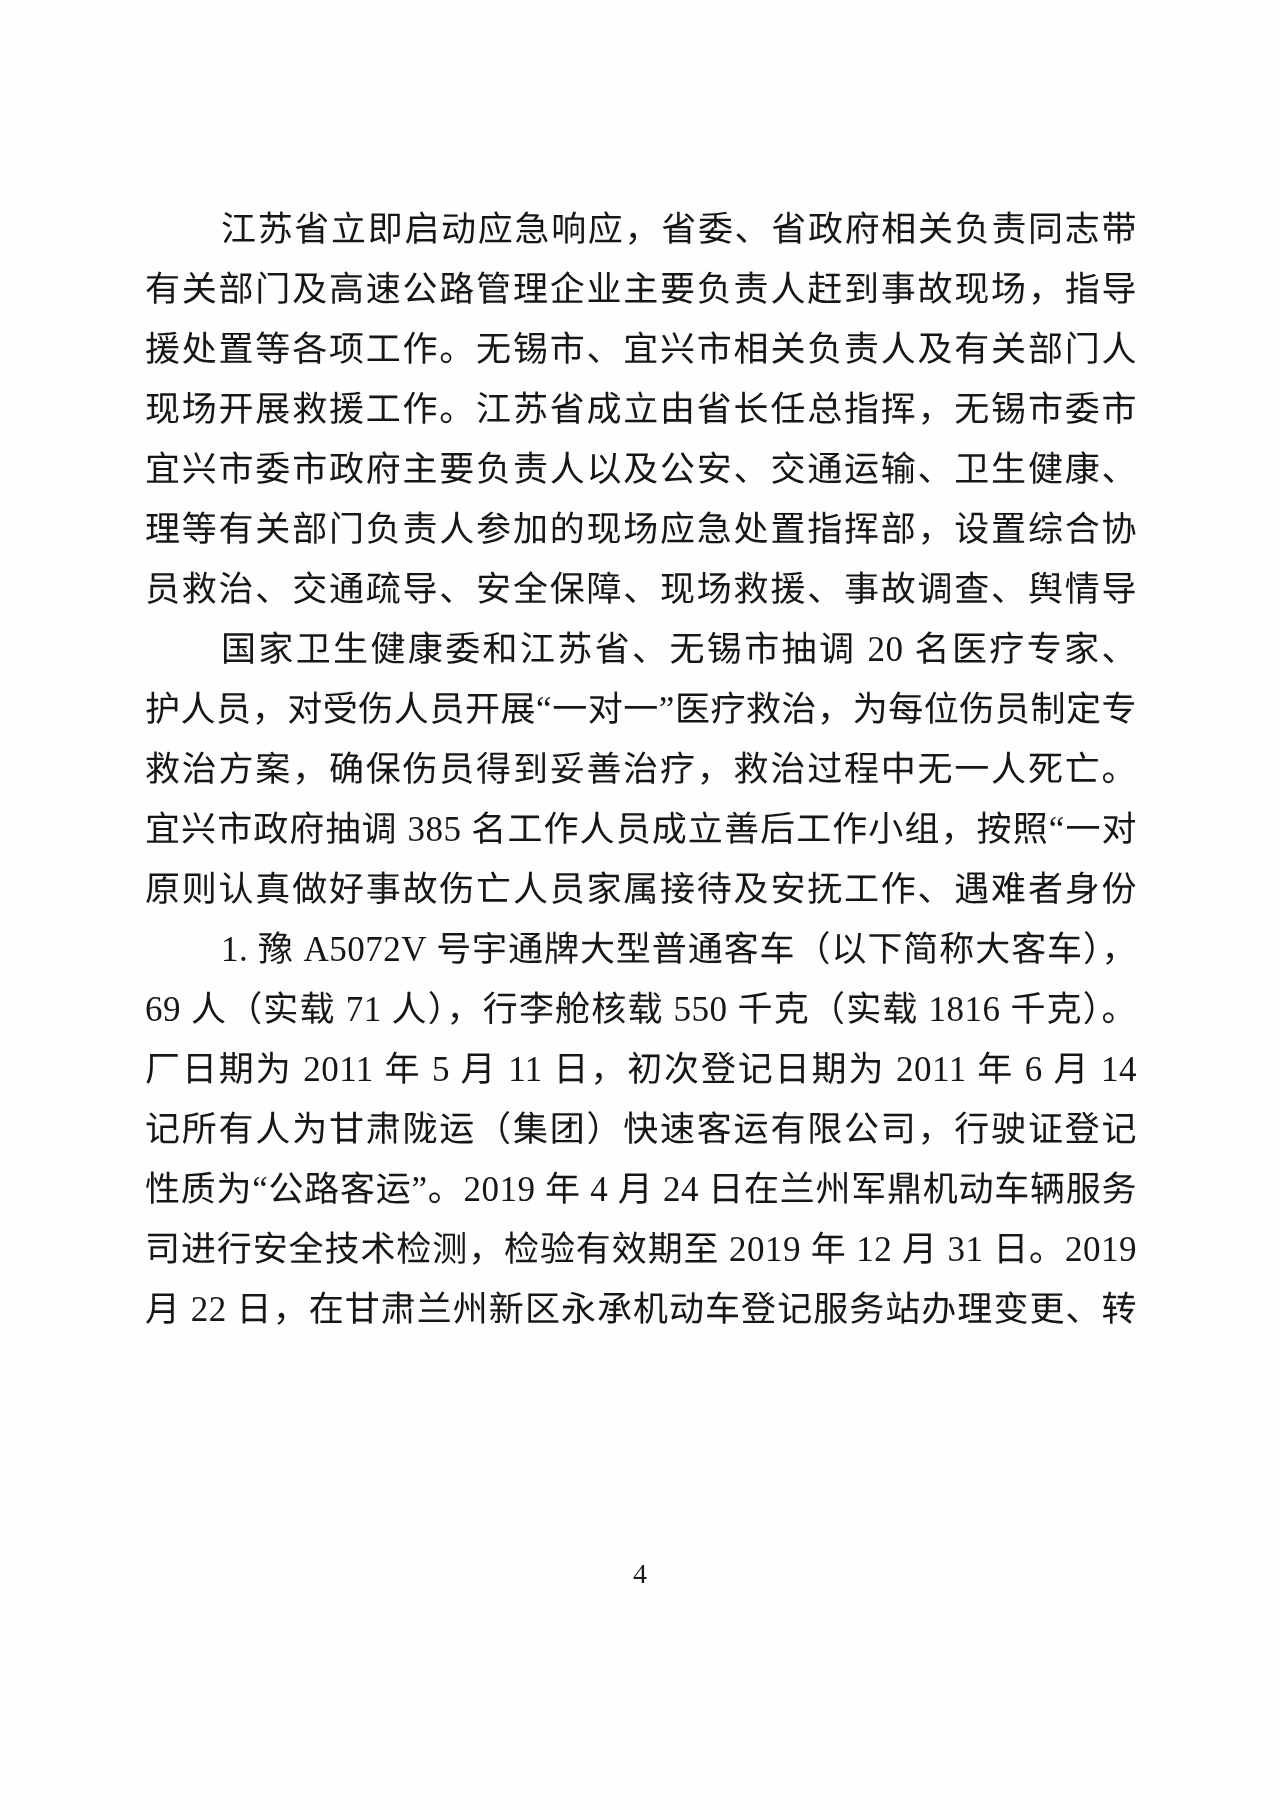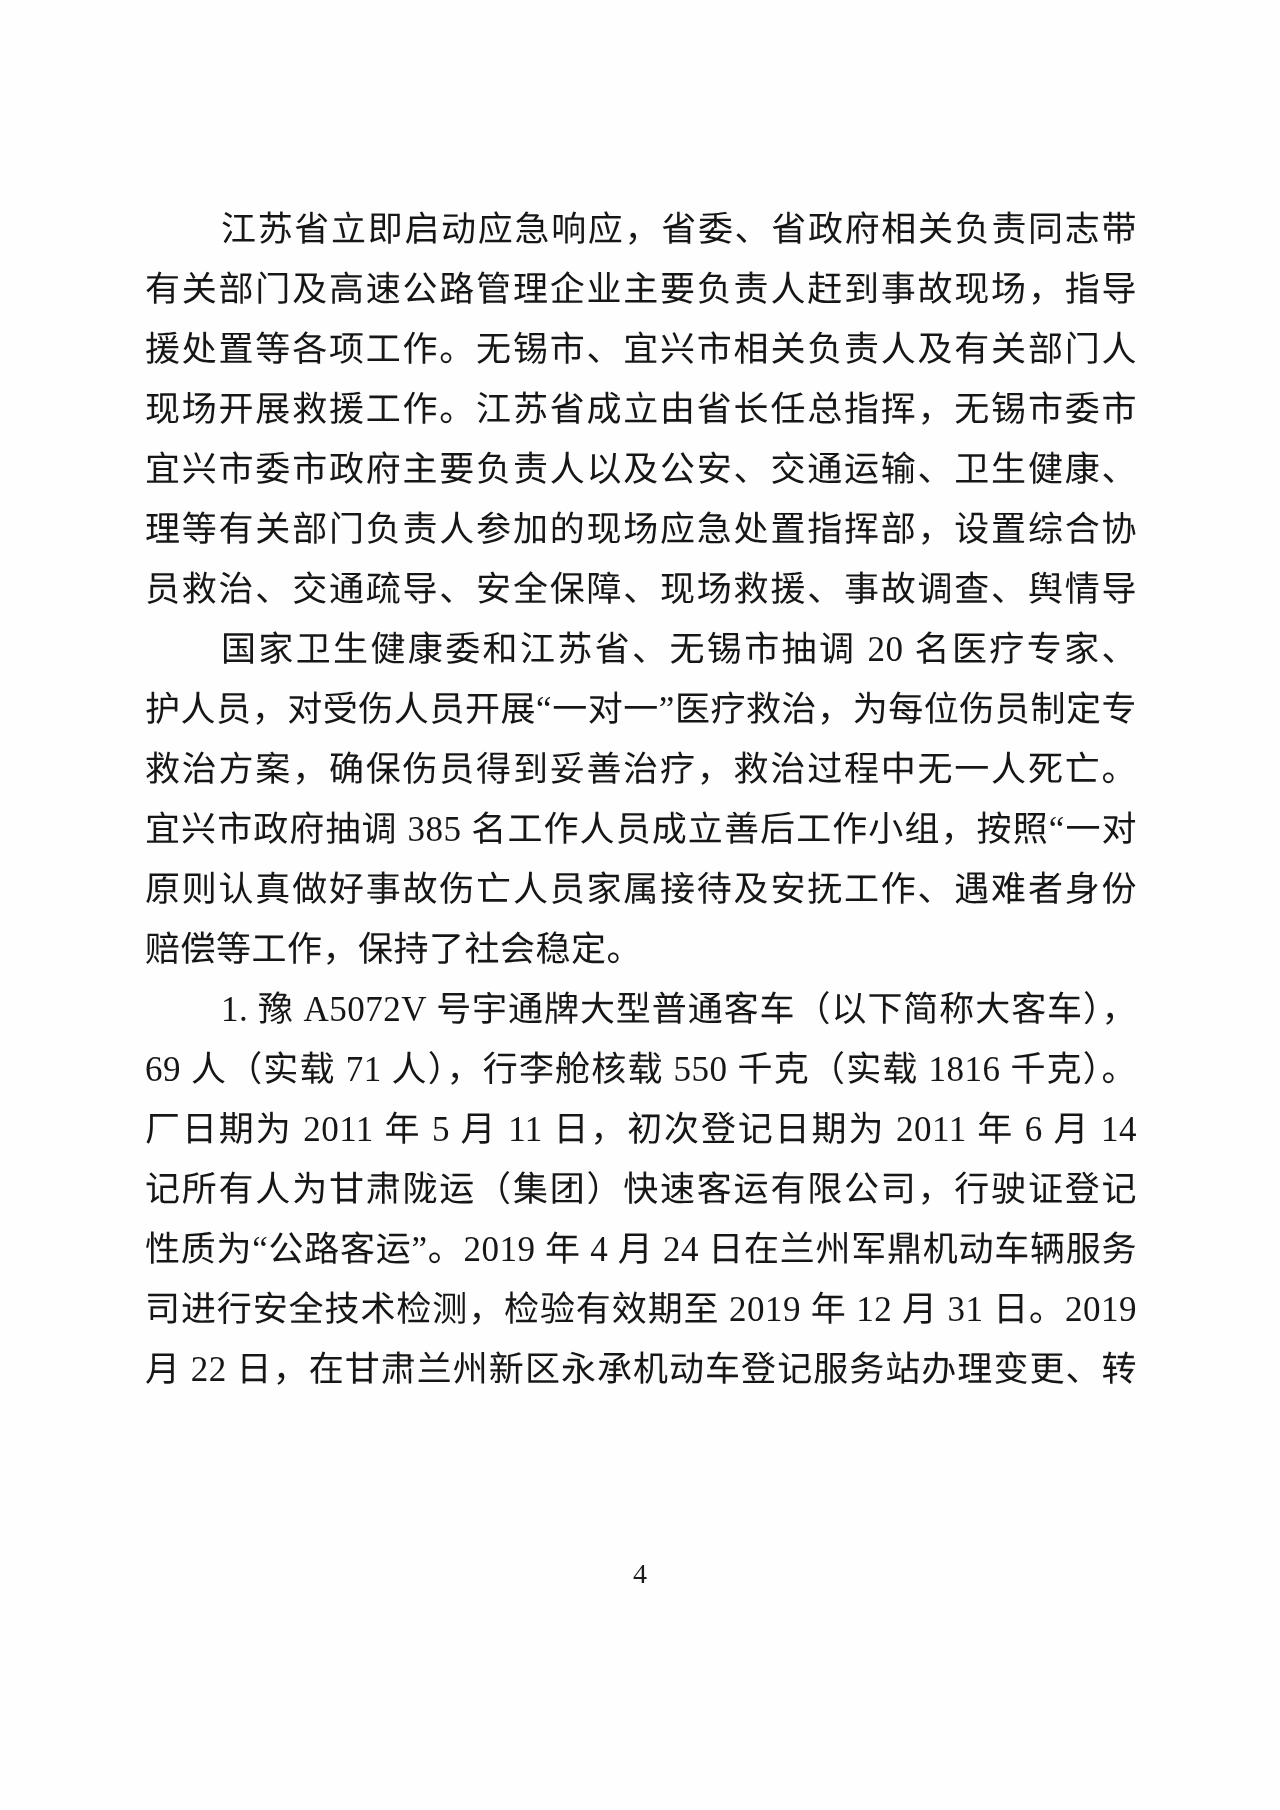--- a/index.html
+++ b/index.html
@@ -69,21 +69,20 @@
         <div class="line justify">宜兴市委市政府主要负责人以及公安、交通运输、卫生健康、应急管</div>
         <div class="line justify">理等有关部门负责人参加的现场应急处置指挥部，设置综合协调、伤</div>
         <div class="line justify">员救治、交通疏导、安全保障、现场救援、事故调查、舆情导控、善</div>
       </div>
       <div class="paragraph">
         <div class="line justify indent">国家卫生健康委和江苏省、无锡市抽调 20 名医疗专家、460 名医</div>
         <div class="line justify">护人员，对受伤人员开展“一对一”医疗救治，为每位伤员制定专门</div>
         <div class="line justify">救治方案，确保伤员得到妥善治疗，救治过程中无一人死亡。无锡市、</div>
         <div class="line justify">宜兴市政府抽调 385 名工作人员成立善后工作小组，按照“一对一”</div>
         <div class="line justify">原则认真做好事故伤亡人员家属接待及安抚工作、遇难者身份确认和</div>
-        <div class="line">赔偿等工作，保持了社会稳定。</div>
       </div>
       <div class="paragraph">
         <div class="line justify indent">1. 豫 A5072V 号宇通牌大型普通客车（以下简称大客车），核载</div>
         <div class="line justify">69 人（实载 71 人），行李舱核载 550 千克（实载 1816 千克）。该车出</div>
         <div class="line justify">厂日期为 2011 年 5 月 11 日，初次登记日期为 2011 年 6 月 14 日，登</div>
         <div class="line justify">记所有人为甘肃陇运（集团）快速客运有限公司，行驶证登记的使用</div>
         <div class="line justify">性质为“公路客运”。2019 年 4 月 24 日在兰州军鼎机动车辆服务公</div>
         <div class="line justify">司进行安全技术检测，检验有效期至 2019 年 12 月 31 日。2019 年 5</div>
         <div class="line justify">月 22 日，在甘肃兰州新区永承机动车登记服务站办理变更、转出登记</div>
       </div>

